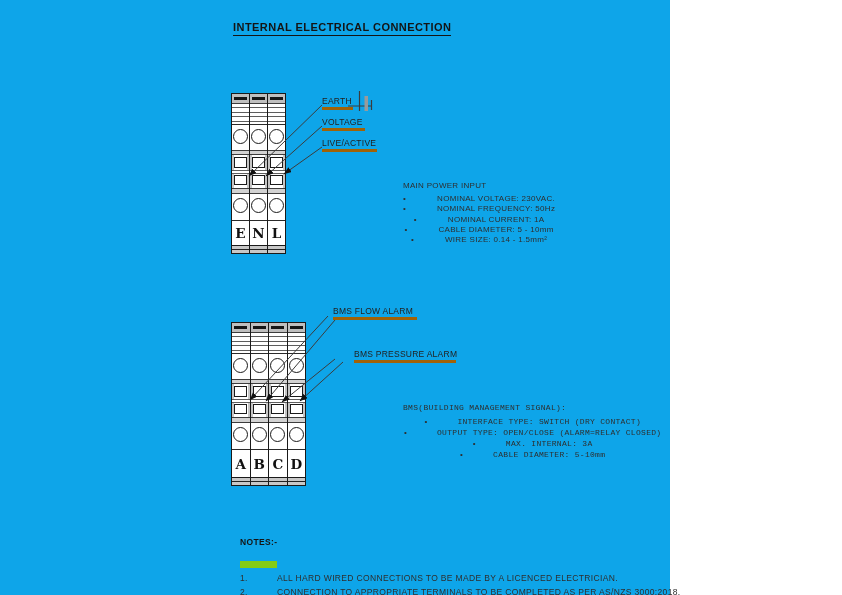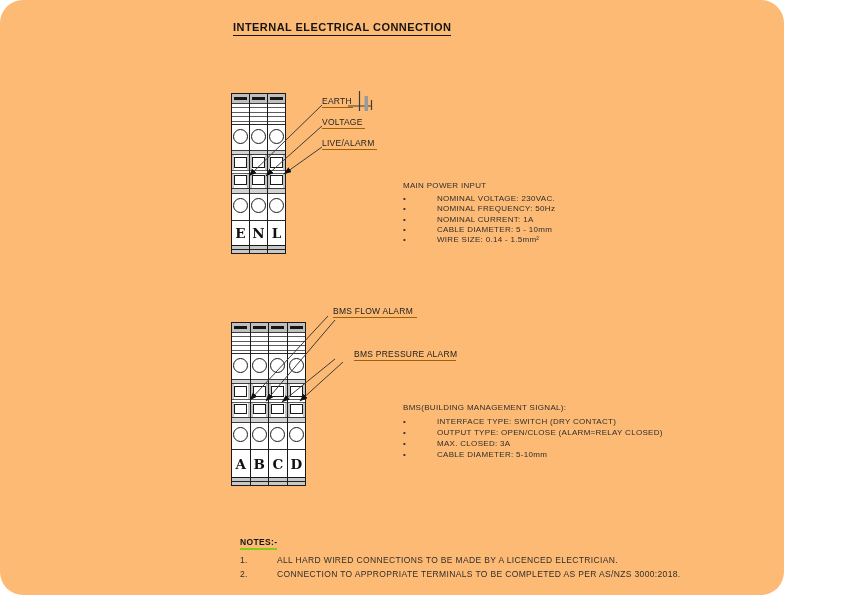--- a/index.html
+++ b/index.html
@@ -1,18 +1,18 @@
 <!DOCTYPE html>
 <html><head>
 <meta charset="utf-8">
 <style>
   * { margin:0; padding:0; box-sizing:border-box; }
   html,body { width:842px; height:595px; background:#ffffff; overflow:hidden; }
   body { font-family:"Liberation Sans","DejaVu Sans",sans-serif; color:#2e2e2e; }
-  .canvas { position:relative; width:784px; height:595px; background:#fdba74;border-radius:23px; }
+  .canvas { position:relative; width:670px; height:595px; background:#0ea5e9; }
 
   
   .page-title { position:absolute; left:233px; top:21px; font-size:11px; font-weight:bold;
     letter-spacing:.45px; color:#141414; border-bottom:1.5px solid #141414; padding-bottom:2px; }
 
   
   .tblock { position:absolute; display:flex; border:1px solid #1a1a1a; background:#fff; }
   .tblock-power { left:231px; top:93px; width:55px; height:161px; }
   .tblock-bms   { left:231px; top:322px; width:75px; height:164px; }
   .tcol { flex:1 1 0; display:flex; flex-direction:column; border-right:1px solid #1a1a1a; min-width:0; }
@@ -35,34 +35,34 @@
   .seg.circ2 { height:26px; }
   .seg.circ2 .circle { width:15px; height:15px; border:1.6px solid #1a1a1a; border-radius:50%;
     margin:4px auto 0; background:#fff; }
   .seg.letter { flex:1 1 auto; border-top:1px solid #2a2a2a; display:flex; align-items:center; justify-content:center;
     font-family:"DejaVu Serif","Liberation Serif",serif; font-weight:bold; font-size:13.5px; color:#111; }
   .seg.bottom { height:8px; border-top:1px solid #1a1a1a;
     background:linear-gradient(to bottom,#c8c8c8 0 3px,#222 3px 4px,#c8c8c8 4px 100%); }
 
   
   .lead-label { position:absolute; font-size:8.5px; letter-spacing:.25px; color:#222;
-    border-bottom:1px solid #a16207; padding-bottom:1px; white-space:nowrap; }
+    border-bottom:3px solid #a16207; padding-bottom:1px; white-space:nowrap; }
 
   
   .spec { position:absolute; font-size:8px; letter-spacing:.3px; color:#2e2e2e; }
   .spec .heading { white-space:nowrap; margin-bottom:4px; }
-  .spec .row { display:flex; white-space:nowrap; }
+  .spec .row { display:flex; white-space:nowrap;justify-content:center; }
   .spec.main-power .row { line-height:10.3px; }
   .spec.bms .row { line-height:11px; }
   .spec .row::before { content:"\2022"; width:34px; flex:0 0 34px; }
 
   
   .notes { position:absolute; left:240px; top:537px; font-size:8.5px; letter-spacing:.35px; color:#2e2e2e; }
-  .notes .heading { font-weight:bold; color:#141414; border-bottom:2px solid #84cc16;
-    display:inline-block; padding-bottom:1px; margin-bottom:4px; }
+  .notes .heading { font-weight:bold; color:#141414; border-bottom:7px solid #84cc16;
+    display:inline-block; padding-bottom:14px; margin-bottom:4px; }
   .notes .row { display:flex; line-height:13.5px; white-space:nowrap; }
   .notes .num { width:37px; flex:0 0 37px; }
 
   svg.overlay { position:absolute; left:0; top:0; pointer-events:none; }
 </style>
 </head>
 <body>
 
 <div class="canvas">
 
@@ -237,21 +237,21 @@
         <div class="seg circ2">
           <div class="circle"></div>
         </div>
         <div class="seg letter">D</div>
         <div class="seg bottom"></div>
       </div>
     </div>
 
   <div class="lead-label" style="left:322px; top:96px;  width:31px;">EARTH</div>
   <div class="lead-label" style="left:322px; top:117px; width:43px;">VOLTAGE</div>
-  <div class="lead-label" style="left:322px; top:138px; width:55px;">LIVE/ALARM</div>
+  <div class="lead-label" style="left:322px; top:138px; width:55px;">LIVE/ACTIVE</div>
   <div class="lead-label" style="left:333px; top:306px; width:84px;">BMS FLOW ALARM</div>
   <div class="lead-label" style="left:354px; top:349px; width:102px;">BMS PRESSURE ALARM</div>
 
   <svg class="overlay" width="842" height="595" viewBox="0 0 842 595">
     <defs>
       <marker id="ah" markerWidth="9" markerHeight="7" refX="7.5" refY="3" orient="auto" markerUnits="userSpaceOnUse">
         <path d="M0,0 L8,3 L0,6 Z" fill="#111"></path>
       </marker>
     </defs>
     <g stroke="#3c3c3c" stroke-width="1" fill="none">
@@ -290,35 +290,35 @@
         <div class="row">
           <span>CABLE DIAMETER: 5 - 10mm</span>
         </div>
 
         <div class="row">
           <span>WIRE SIZE: 0.14 - 1.5mm²</span>
         </div>
       </div>
   </div>
 
-  <div class="spec bms" style="left:403px; top:403px;">
+  <div class="spec bms" style="left:403px; top:403px;font-family:Liberation Mono, monospace;">
     <div class="heading">BMS(BUILDING MANAGEMENT SIGNAL):</div>
     <div>
 
         <div class="row">
           <span>INTERFACE TYPE: SWITCH (DRY CONTACT)</span>
         </div>
 
         <div class="row">
           <span>OUTPUT TYPE: OPEN/CLOSE (ALARM=RELAY CLOSED)</span>
         </div>
 
 
         <div class="row">
-          <span>MAX. CLOSED: 3A</span>
+          <span>MAX. INTERNAL: 3A</span>
         </div>
 
         <div class="row">
           <span>CABLE DIAMETER: 5-10mm</span>
         </div>
 
       </div>
   </div>
 
   <div class="notes">

